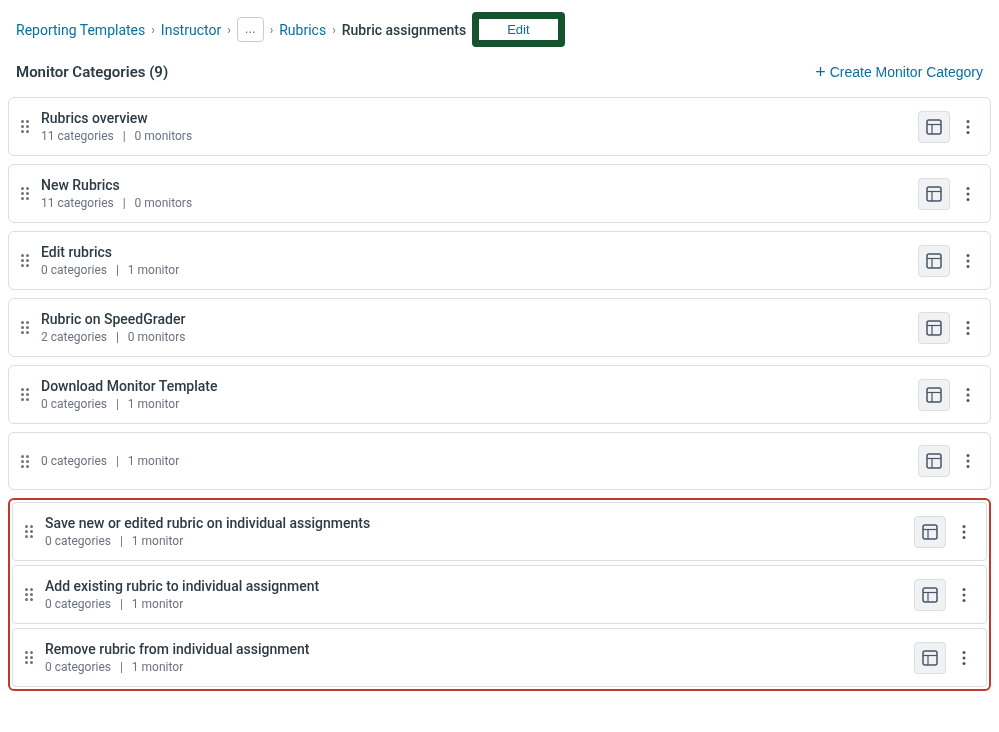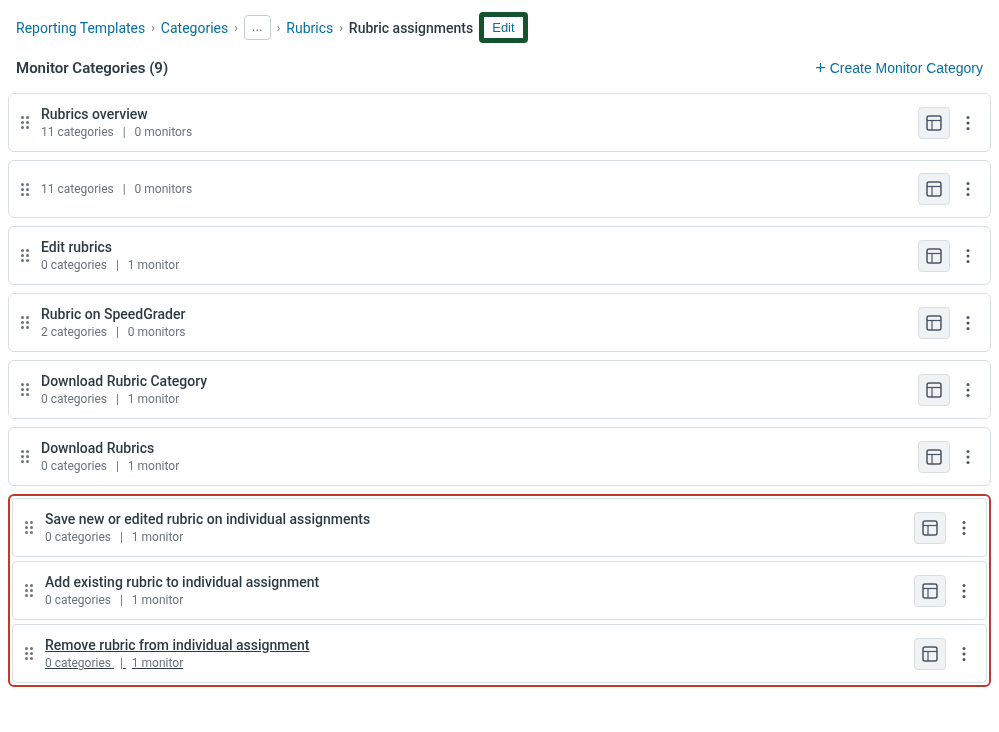--- a/index.html
+++ b/index.html
@@ -36,23 +36,23 @@
       border: 1px solid #c7cdd1;
       border-radius: 4px;
       padding: 2px 7px;
       background: #fff;
       cursor: pointer;
       color: #6b7280;
       font-size: 13px;
       line-height: 1.4;
     }
     .edit-btn {
-      border: 5px solid #14532d;
+      border: 7px solid #14532d;
       border-radius: 4px;
-      padding: 3px 8px;
+      padding: 3px 28px;
       background: #fff;
       color: #0770a3;
       font-size: 13px;
       cursor: pointer;
       font-weight: 500;
     }
 
     
     .page-header {
       display: flex;
@@ -175,30 +175,29 @@
       padding: 2px;
       margin-bottom: 8px;
     }
     .highlighted-section .item-card {
       border: 1px solid #d9dee2;
       border-radius: 4px;
       margin-bottom: 4px;
     }
     .highlighted-section .item-card:last-child {
       margin-bottom: 0;
-      text-decoration: underline;
     }
   </style>
 </head>
 <body>
 
 <nav class="breadcrumb">
   <a>Reporting Templates</a>
   <span class="sep">›</span>
-  <a>Categories</a>
+  <a>Instructor</a>
   <span class="sep">›</span>
   <button class="dots-btn">...</button>
   <span class="sep">›</span>
   <a>Rubrics</a>
   <span class="sep">›</span>
   <span class="current">Rubric assignments</span>
   <button class="edit-btn">Edit</button>
 </nav>
 
 <div class="page-header">
@@ -259,20 +258,21 @@
       <div class="dot-row">
         <div class="dot"></div>
         <div class="dot"></div>
       </div>
       <div class="dot-row">
         <div class="dot"></div>
         <div class="dot"></div>
       </div>
     </div>
     <div class="item-content">
+      <div class="item-name">New Rubrics</div>
       <div class="item-meta">
         <span>11 categories</span>
         <span class="sep"> | </span>
         <span>0 monitors</span>
       </div>
     </div>
     <div class="item-actions">
       <button class="icon-btn" title="View">
         <svg width="16" height="16" viewBox="0 0 16 16" fill="none" xmlns="http://www.w3.org/2000/svg">
           <rect x="1" y="1" width="14" height="14" rx="2" stroke="#4a5568" stroke-width="1.5" fill="none"></rect>
@@ -378,21 +378,21 @@
       <div class="dot-row">
         <div class="dot"></div>
         <div class="dot"></div>
       </div>
       <div class="dot-row">
         <div class="dot"></div>
         <div class="dot"></div>
       </div>
     </div>
     <div class="item-content">
-      <div class="item-name">Download Rubric Category</div>
+      <div class="item-name">Download Monitor Template</div>
       <div class="item-meta">
         <span>0 categories</span>
         <span class="sep"> | </span>
         <span>1 monitor</span>
       </div>
     </div>
     <div class="item-actions">
       <button class="icon-btn" title="View">
         <svg width="16" height="16" viewBox="0 0 16 16" fill="none" xmlns="http://www.w3.org/2000/svg">
           <rect x="1" y="1" width="14" height="14" rx="2" stroke="#4a5568" stroke-width="1.5" fill="none"></rect>
@@ -418,21 +418,20 @@
       <div class="dot-row">
         <div class="dot"></div>
         <div class="dot"></div>
       </div>
       <div class="dot-row">
         <div class="dot"></div>
         <div class="dot"></div>
       </div>
     </div>
     <div class="item-content">
-      <div class="item-name">Download Rubrics</div>
       <div class="item-meta">
         <span>0 categories</span>
         <span class="sep"> | </span>
         <span>1 monitor</span>
       </div>
     </div>
     <div class="item-actions">
       <button class="icon-btn" title="View">
         <svg width="16" height="16" viewBox="0 0 16 16" fill="none" xmlns="http://www.w3.org/2000/svg">
           <rect x="1" y="1" width="14" height="14" rx="2" stroke="#4a5568" stroke-width="1.5" fill="none"></rect>

